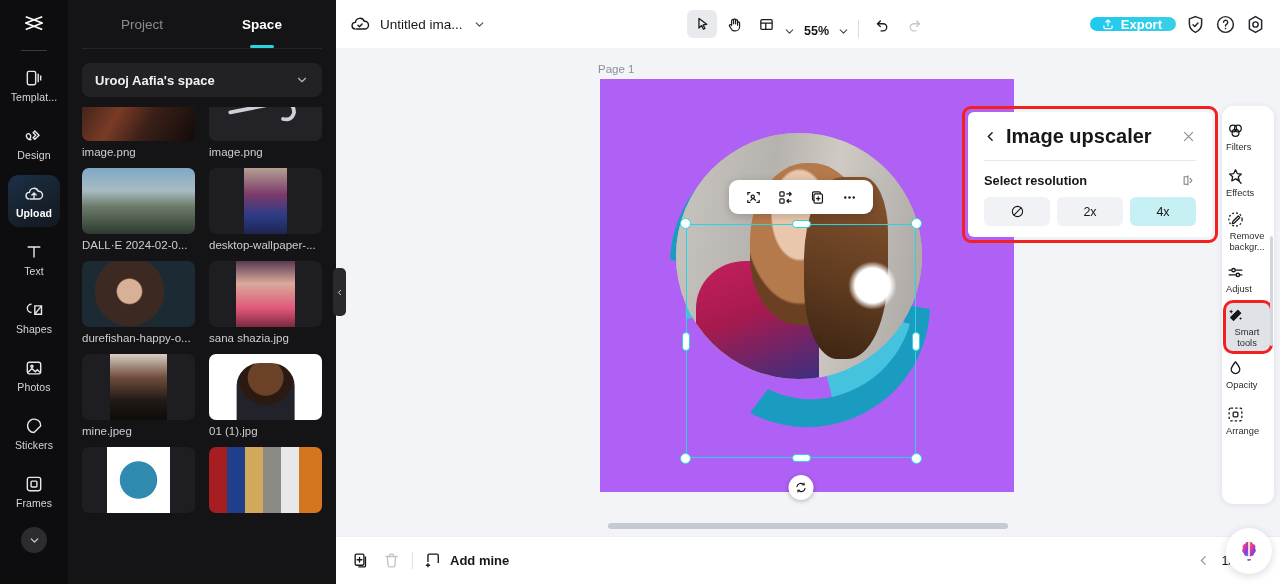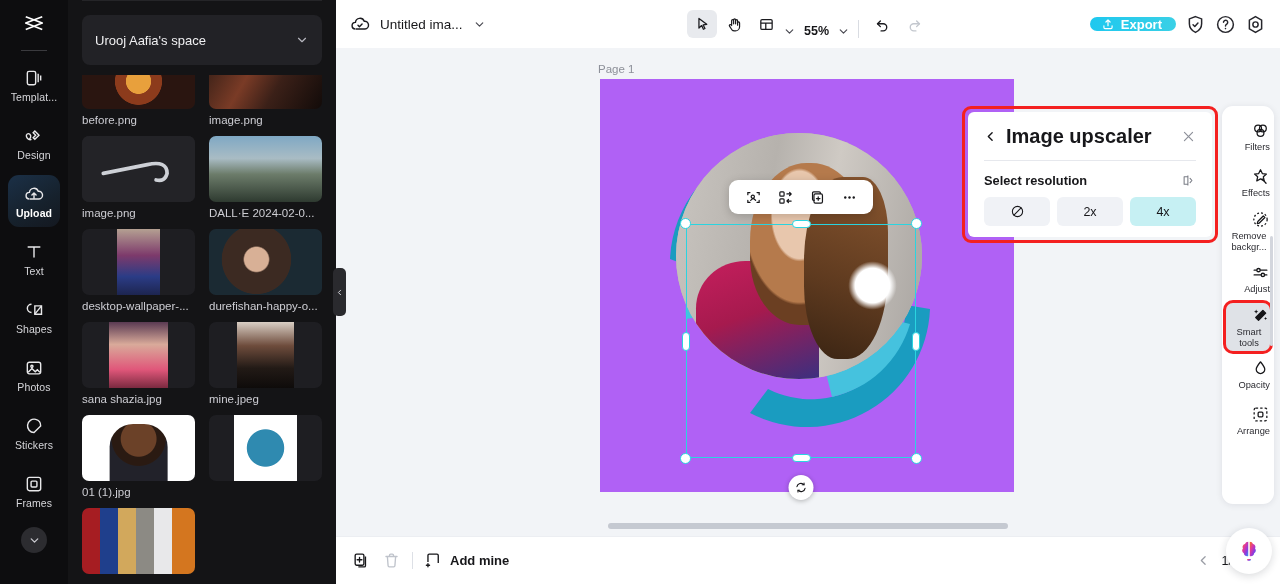--- a/index.html
+++ b/index.html
@@ -48,22 +48,22 @@
     flex: 1; display: flex; align-items: center; justify-content: center;
     font-size: 13.5px; color: #8b8b93; position: relative; cursor: pointer;
   }
   .ptab.active { color: #ffffff; font-weight: bold; }
   .ptab.active::after {
     content: ""; position: absolute; bottom: 0; left: 50%; transform: translateX(-50%);
     width: 24px; height: 3px; border-radius: 2px; background: #2ad4e0;
   }
   .panel-tabs-rule { height: 1px; background: #252528; margin: 0 14px; }
   .space-select {
-    margin: 14px 14px 10px 14px; height: 50px; border-radius: 8px; background: #222226;
-    display: flex; align-items: center; padding: 0 13px; cursor: pointer;
+    margin: 14px 14px 10px 14px; height: 34px; border-radius: 8px; background: #222226;
+    display: flex; align-items: center; padding: 0 13px; cursor: pointer; font-weight: bold;
   }
   .space-select span { font-size: 13px; color: #f0f0f2; flex: 1; }
   .space-select svg { width: 14px; height: 14px; color: #b6b6bd; }
   .grid-scroll { flex: 1; overflow: hidden; position: relative; padding: 0 14px; }
   .grid {
     display: grid; grid-template-columns: 1fr 1fr; gap: 10px 14px;
     margin-top: -32px;
   }
   .cell { cursor: pointer; }
   .thumb {
@@ -185,21 +185,21 @@
   .res-btn svg { width: 15px; height: 15px; color: #17171a; }
 
   
   .trail {
     position: absolute; right: 6px; top: 58px; width: 52px; height: 398px;
     background: #fff; border-radius: 11px; box-shadow: 0 1px 7px rgba(20,25,40,.09);
     display: flex; flex-direction: column; align-items: center; padding: 9px 0; z-index: 5;
   }
   .trail-item {
     width: 44px; min-height: 44px; border-radius: 7px; display: flex; flex-direction: column;
-    align-items: flex-end; justify-content: center; gap: 2px; cursor: pointer; padding: 3px 0; margin-bottom: 2px;
+    align-items: flex-start; justify-content: center; gap: 2px; cursor: pointer; padding: 3px 0; margin-bottom: 2px;
   }
   .trail-item svg { width: 19px; height: 19px; color: #17171a; }
   .trail-lbl { font-size: 9.3px; color: #2b2b31; line-height: 10.5px; text-align: center; max-width: 42px; }
   .trail-item.selected { background: #dfe2e7; outline: 3px solid #f42020; }
   .trail-scrollbar {
     position: absolute; right: 1px; top: 130px; width: 3px; height: 110px;
     background: #d3d6dd; border-radius: 2px;
   }
 
   
@@ -301,38 +301,36 @@
     </div>
 
     <div class="rail-more">
       <svg viewBox="0 0 24 24" fill="none" stroke="currentColor" stroke-width="2.4">
         <path d="M6 9l6 6 6-6" stroke-linecap="round" stroke-linejoin="round"></path>
       </svg>
     </div>
   </div>
 
   <div class="panel">
+    <div class="panel-tabs">
+      <div class="ptab">Project</div>
+      <div class="ptab active">Space</div>
+    </div>
     <div class="panel-tabs-rule"></div>
 
     <div class="space-select">
       <span>Urooj Aafia's space</span>
       <svg viewBox="0 0 24 24" fill="none" stroke="currentColor" stroke-width="2">
         <path d="M6 9l6 6 6-6" stroke-linecap="round" stroke-linejoin="round"></path>
       </svg>
     </div>
 
     <div class="grid-scroll">
       <div class="grid">
 
-        <div class="cell">
-          <div class="thumb">
-            <div class="inner" style="background:radial-gradient(circle at 50% 58%, #e8a03c 0 18%, #8c3b1c 19% 34%, #2a1510 35% 100%);"></div>
-          </div>
-          <div class="cap">before.png</div>
-        </div>
 
         <div class="cell">
           <div class="thumb">
             <div class="inner" style="background:linear-gradient(120deg,#2a1a14 0%,#7a3b26 38%,#3b2018 62%,#120b09 100%);"></div>
           </div>
           <div class="cap">image.png</div>
         </div>
 
         <div class="cell">
           <div class="thumb">

